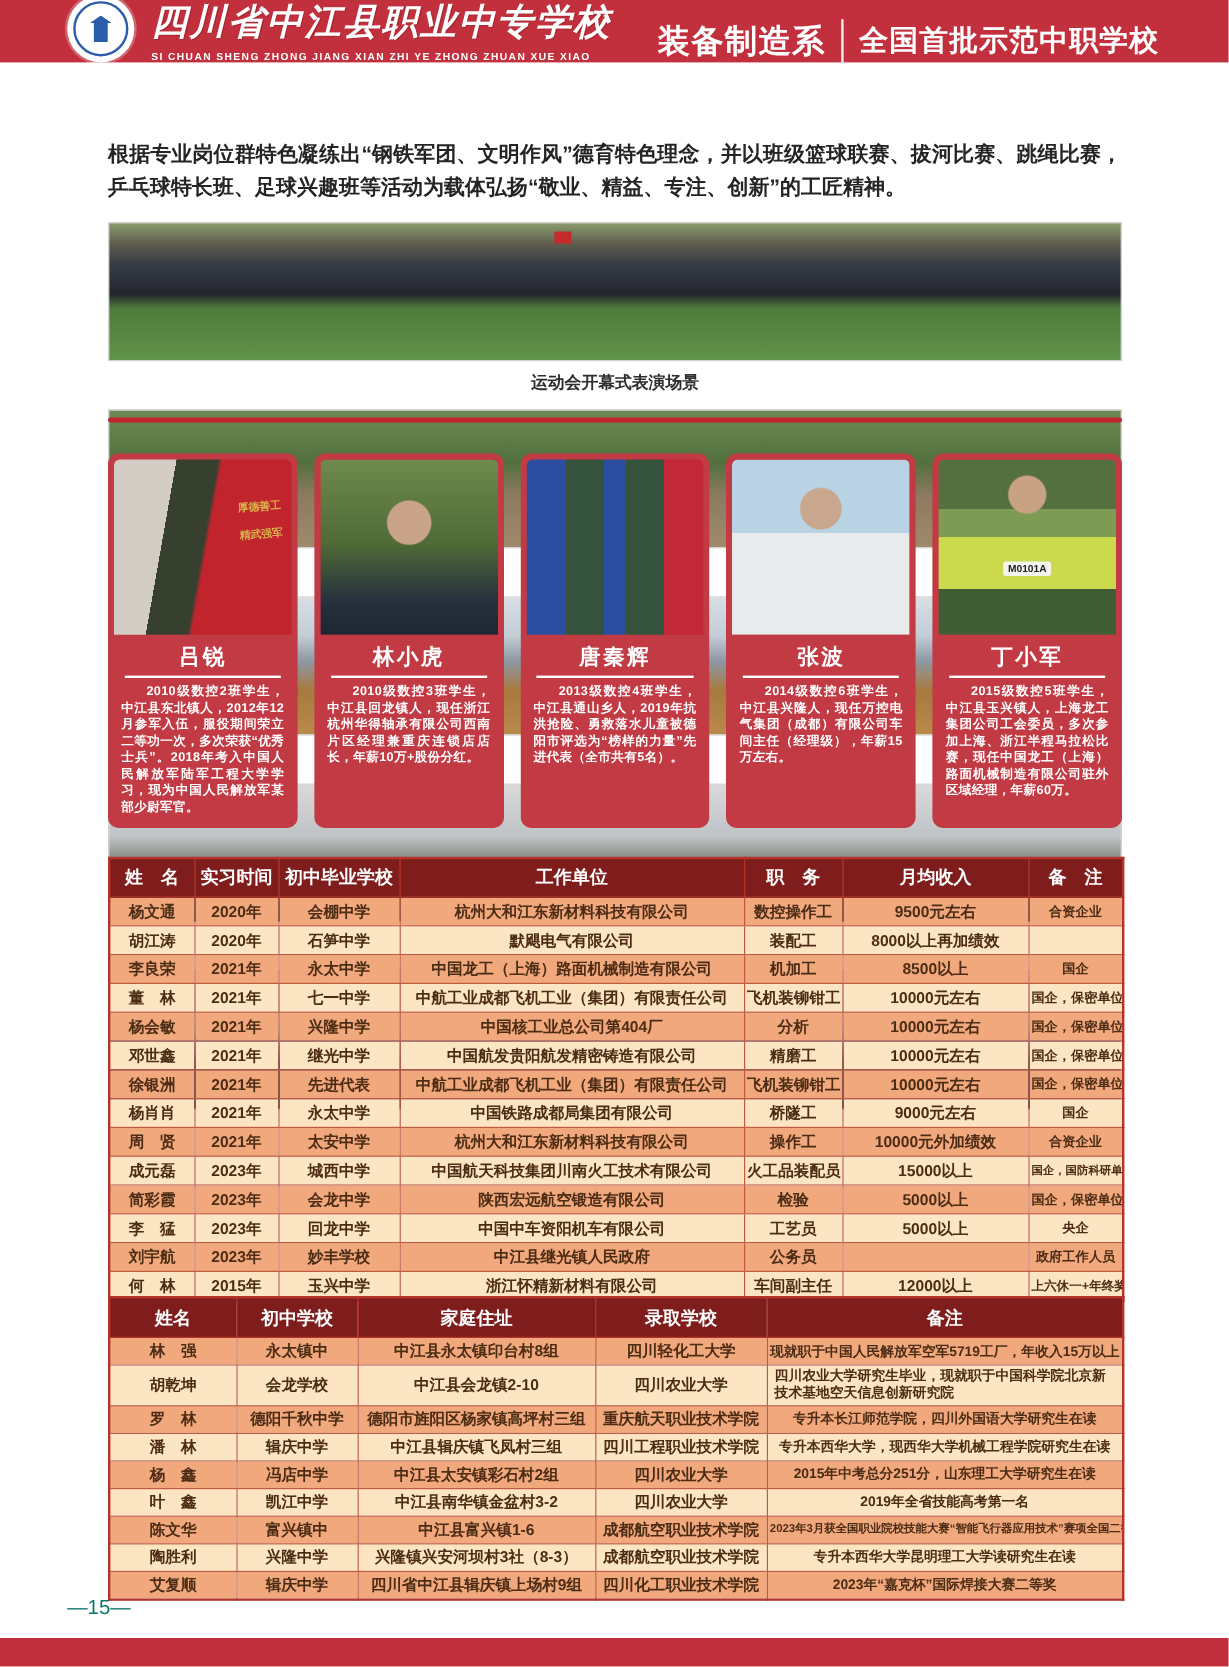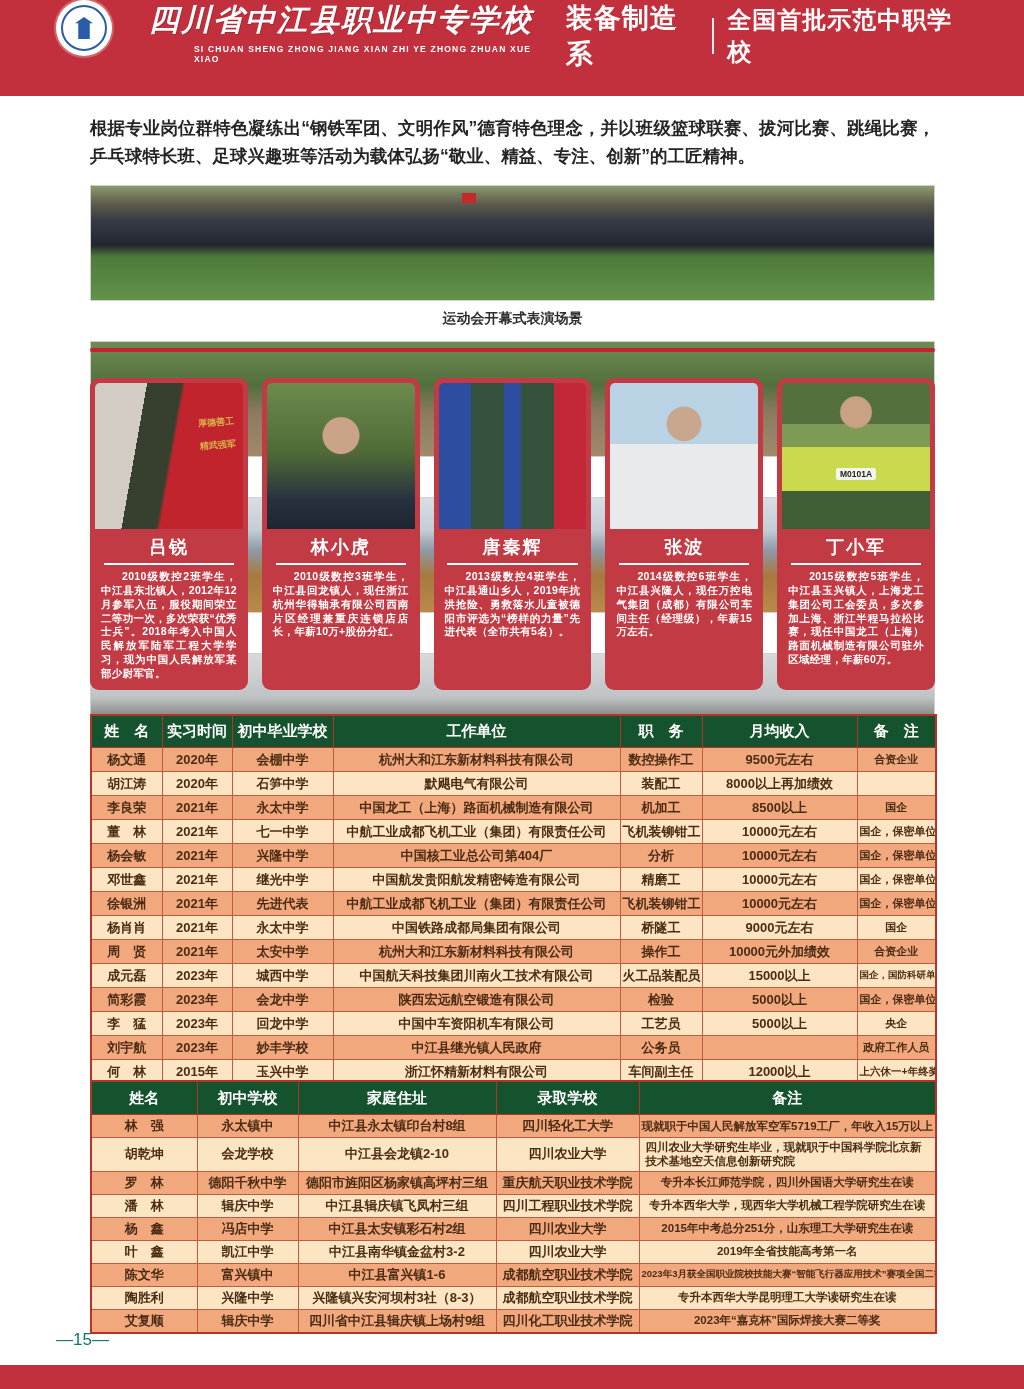--- a/index.html
+++ b/index.html
@@ -1,26 +1,26 @@
 <!DOCTYPE html>
 <html><head>
 <meta charset="utf-8">
 <style>
   html,body { margin:0; padding:0; background:#ffffff; }
   body { width:1024px; height:1389px; position:relative; font-family:"Liberation Sans","DejaVu Sans",sans-serif; }
   .page { position:absolute; inset:0; width:1024px; height:1389px; background:#fff; overflow:hidden; }
 
   
-  .banner { position:absolute; top:0; left:0; width:1024px; height:96px; background:#c2303d; display:flex; align-items:flex-start;gap:23px; }
+  .banner { position:absolute; top:0; left:0; width:1024px; height:52px; background:#c2303d; display:flex; align-items:flex-end; }
   .logo { width:56px; height:56px; border-radius:50%; background:#fff; margin-left:56px; position:relative; flex:0 0 auto; box-shadow:0 0 0 2px rgba(255,255,255,.25); }
   .logo .ring { position:absolute; inset:5px; border:2px solid #2a5caa; border-radius:50%; }
   .logo .emblem { position:absolute; left:50%; top:50%; transform:translate(-50%,-50%); width:18px; height:22px; background:#2a5caa; clip-path:polygon(50% 0,100% 28%,82% 28%,82% 100%,18% 100%,18% 28%,0 28%); }
   .school-block { margin-left:14px; color:#fff; }
   .school-name { font-size:30px; font-weight:bold; font-style:italic; letter-spacing:2px; text-shadow:1px 1px 0 rgba(0,0,0,.15); }
-  .school-pinyin { font-size:8.5px; letter-spacing:1.2px; margin-top:3px; font-weight:bold;margin-left:45px; }
+  .school-pinyin { font-size:8.5px; letter-spacing:1.2px; margin-top:3px; font-weight:bold; }
   .dept-block { margin-left:auto; margin-right:58px; display:flex; align-items:center; gap:13px; color:#fff; }
   .dept-name { font-size:27px; font-weight:900; letter-spacing:1px; }
   .dept-divider { width:2px; height:36px; background:rgba(255,255,255,.9); }
   .dept-badge { font-size:24px; font-weight:600; letter-spacing:1px; }
 
   
   .intro { position:absolute; top:114px; left:90px; width:845px; font-size:17.5px; font-weight:bold; color:#242424; line-height:1.62; text-align:justify; }
 
   
   .photo-row { position:absolute; top:185px; left:90px; width:845px; display:flex; gap:13px;flex-direction:column; }
@@ -47,21 +47,21 @@
   .cp3 { background:linear-gradient(90deg,#2d4da0 0 22%,#35523c 22% 44%,#2d4da0 44% 56%,#35523c 56% 78%,#c22838 78% 100%); }
   .cp4 { background:radial-gradient(circle at 50% 28%,#c9a78f 0 13%,rgba(0,0,0,0) 14%),linear-gradient(180deg,#b9d2e4 0 42%,#e9eaec 42% 100%); }
   .cp5 { background:radial-gradient(circle at 50% 20%,#c9a183 0 11%,rgba(0,0,0,0) 12%),linear-gradient(180deg,#55703f 0 28%,#7d9b55 28% 44%,#cbd94c 44% 74%,#3f5e35 74% 100%); }
   .cp5 .bib { position:absolute; left:50%; top:58%; transform:translateX(-50%); background:#f4f4ee; color:#222; font-size:8.5px; font-weight:bold; padding:1px 4px; border-radius:2px; }
   .card-name { text-align:center; font-size:18px; font-weight:bold; margin-top:6px; letter-spacing:2px; }
   .card-rule { width:88%; height:2px; background:#fff; margin:4px auto 5px; }
   .card-bio { font-size:10.5px; line-height:1.32; text-align:justify; padding:0 6px; text-indent:2em; font-weight:bold; letter-spacing:.3px; }
 
   
   table { border-collapse:collapse; table-layout:fixed; position:absolute; left:90px; width:845px; border:2px solid #b5342a; }
-  th { background:#14532d; color:#fff; font-size:15px; font-weight:bold; border:1px solid #b5342a; padding:0; }
+  th { background:#7f1d1d; color:#fff; font-size:15px; font-weight:bold; border:1px solid #b5342a; padding:0; }
   td { font-size:13px; font-weight:bold; color:#4c2c14; text-align:center; border:1px solid #c05a42; padding:1px 2px; overflow:hidden; white-space:nowrap; }
   tbody tr:nth-child(odd) td { background:#f1a87d; }
   tbody tr:nth-child(even) td { background:#fce5c2; }
 
   .t1 { top:714px; }
   .t1 th { height:31px; }
   .t1 td { height:21px; }
   .t1 td:last-child { font-size:11px; }
   .t1 td.xs { font-size:9.5px; }
   .t1 td.s  { font-size:10.5px; }

